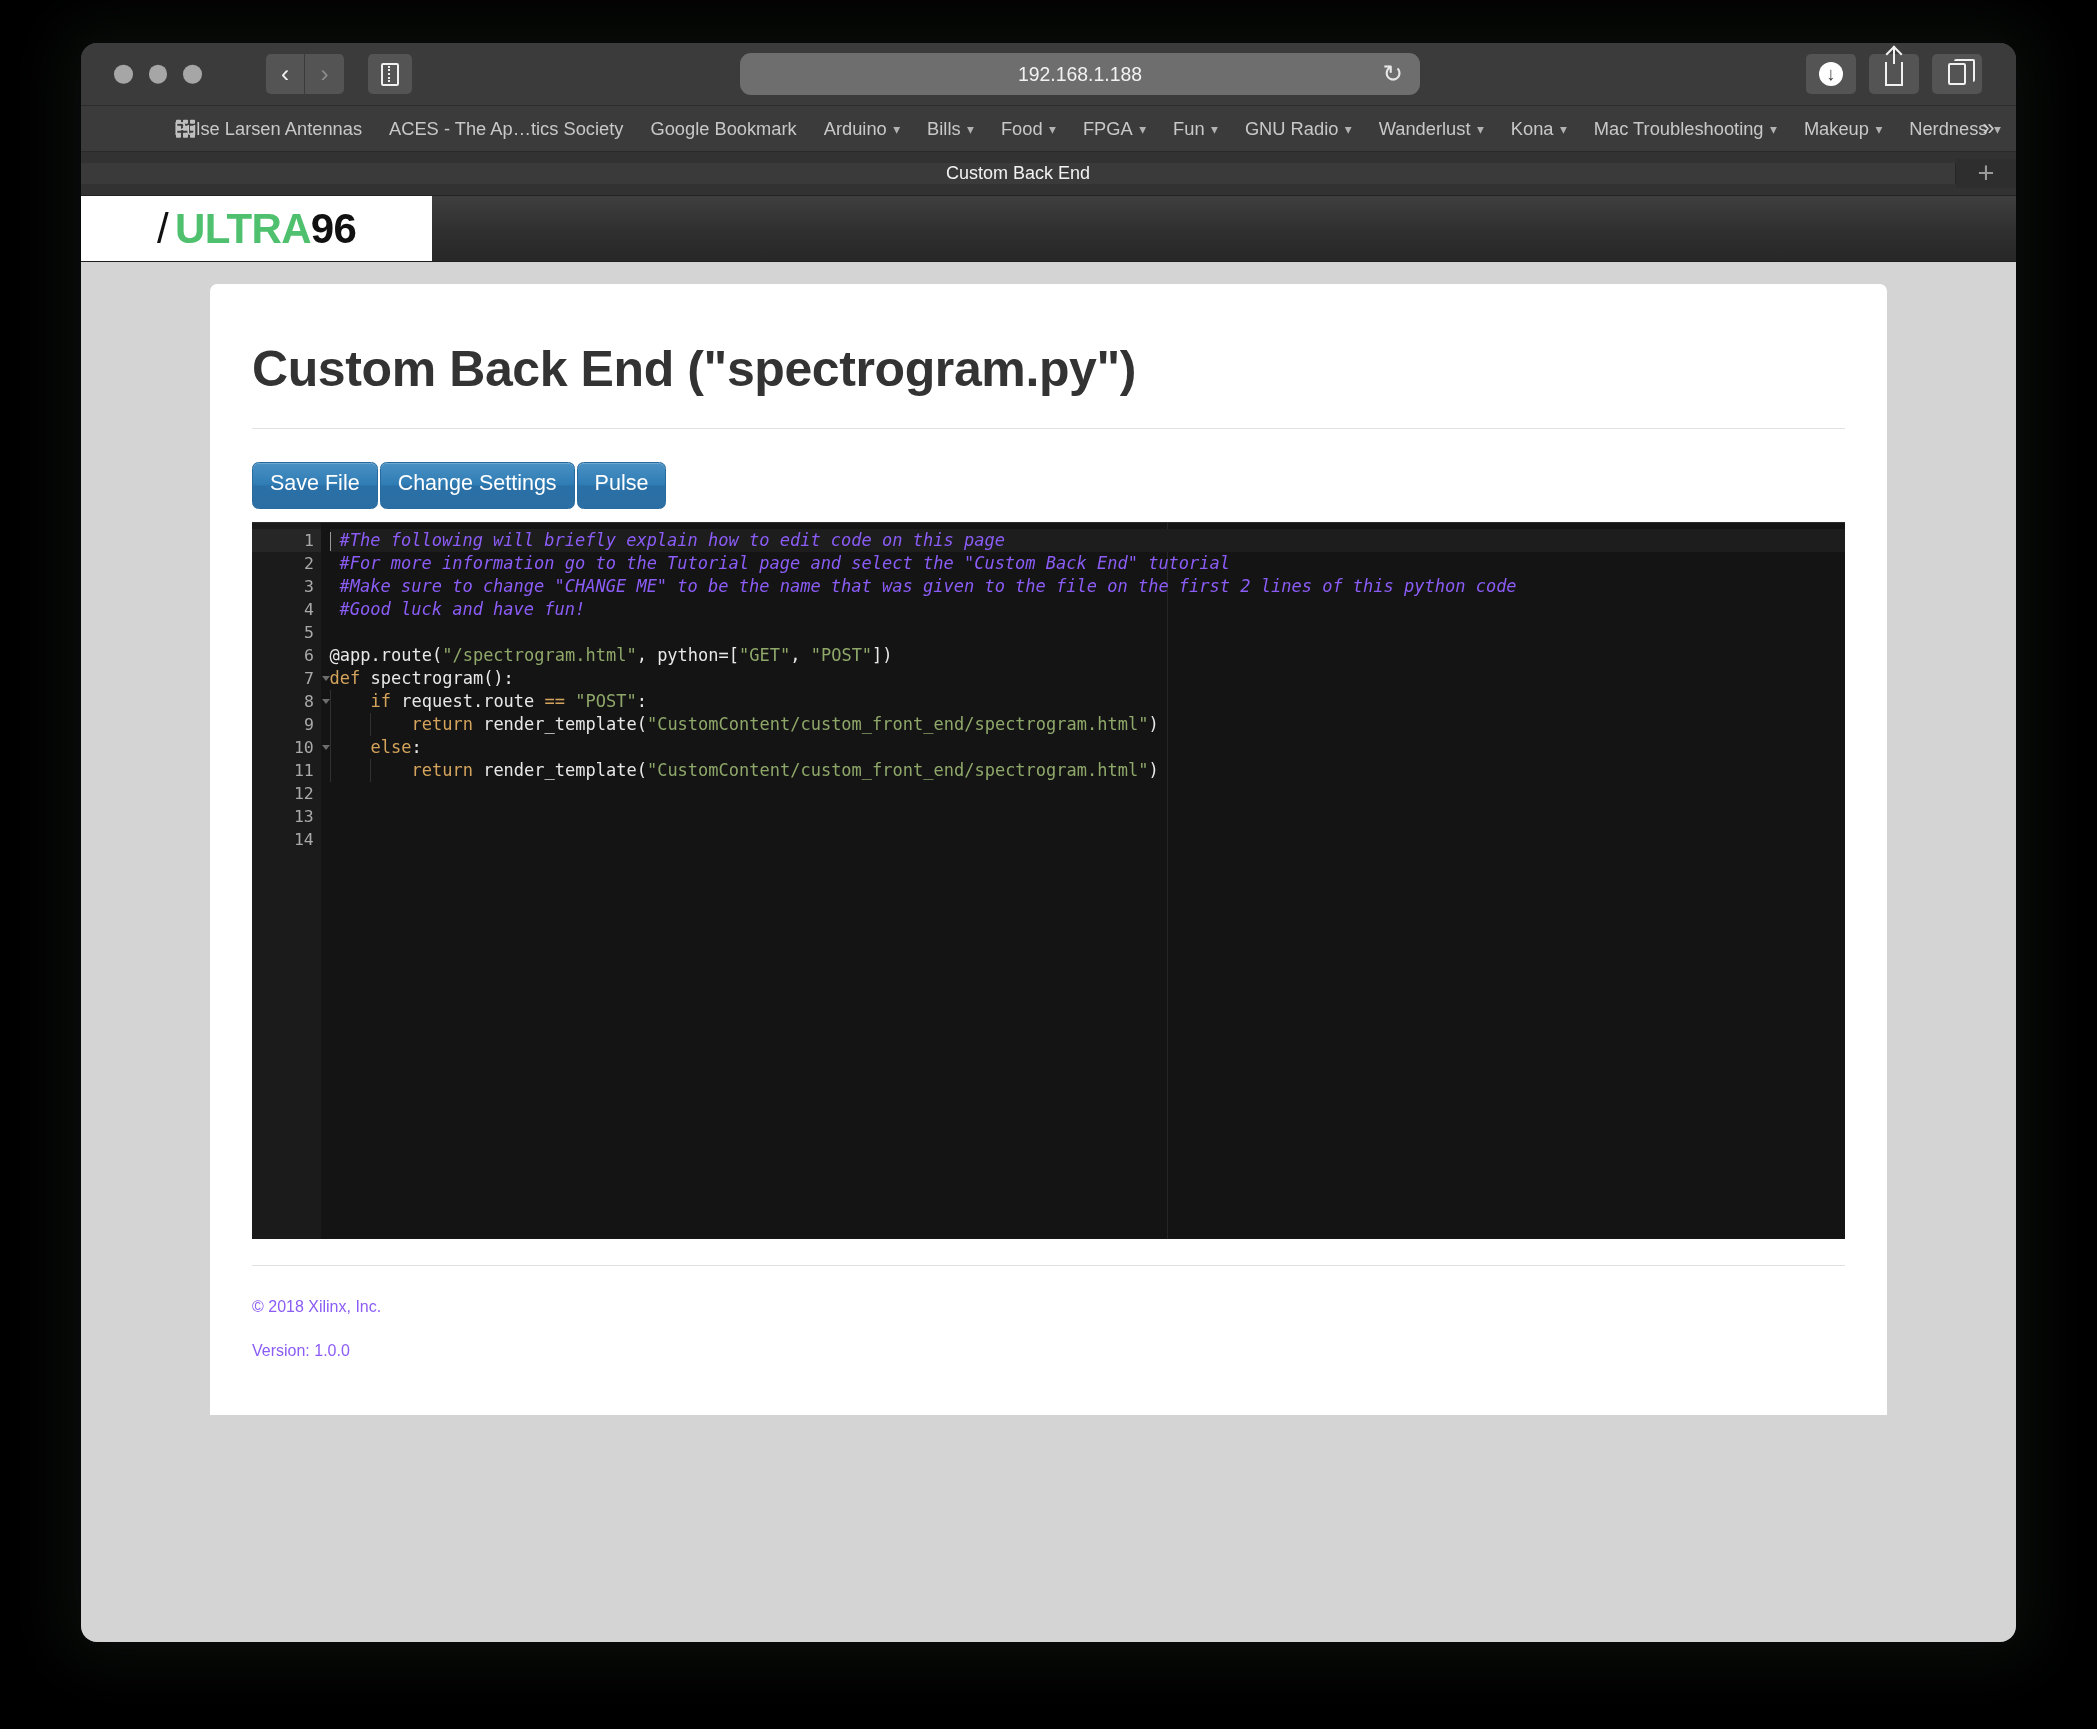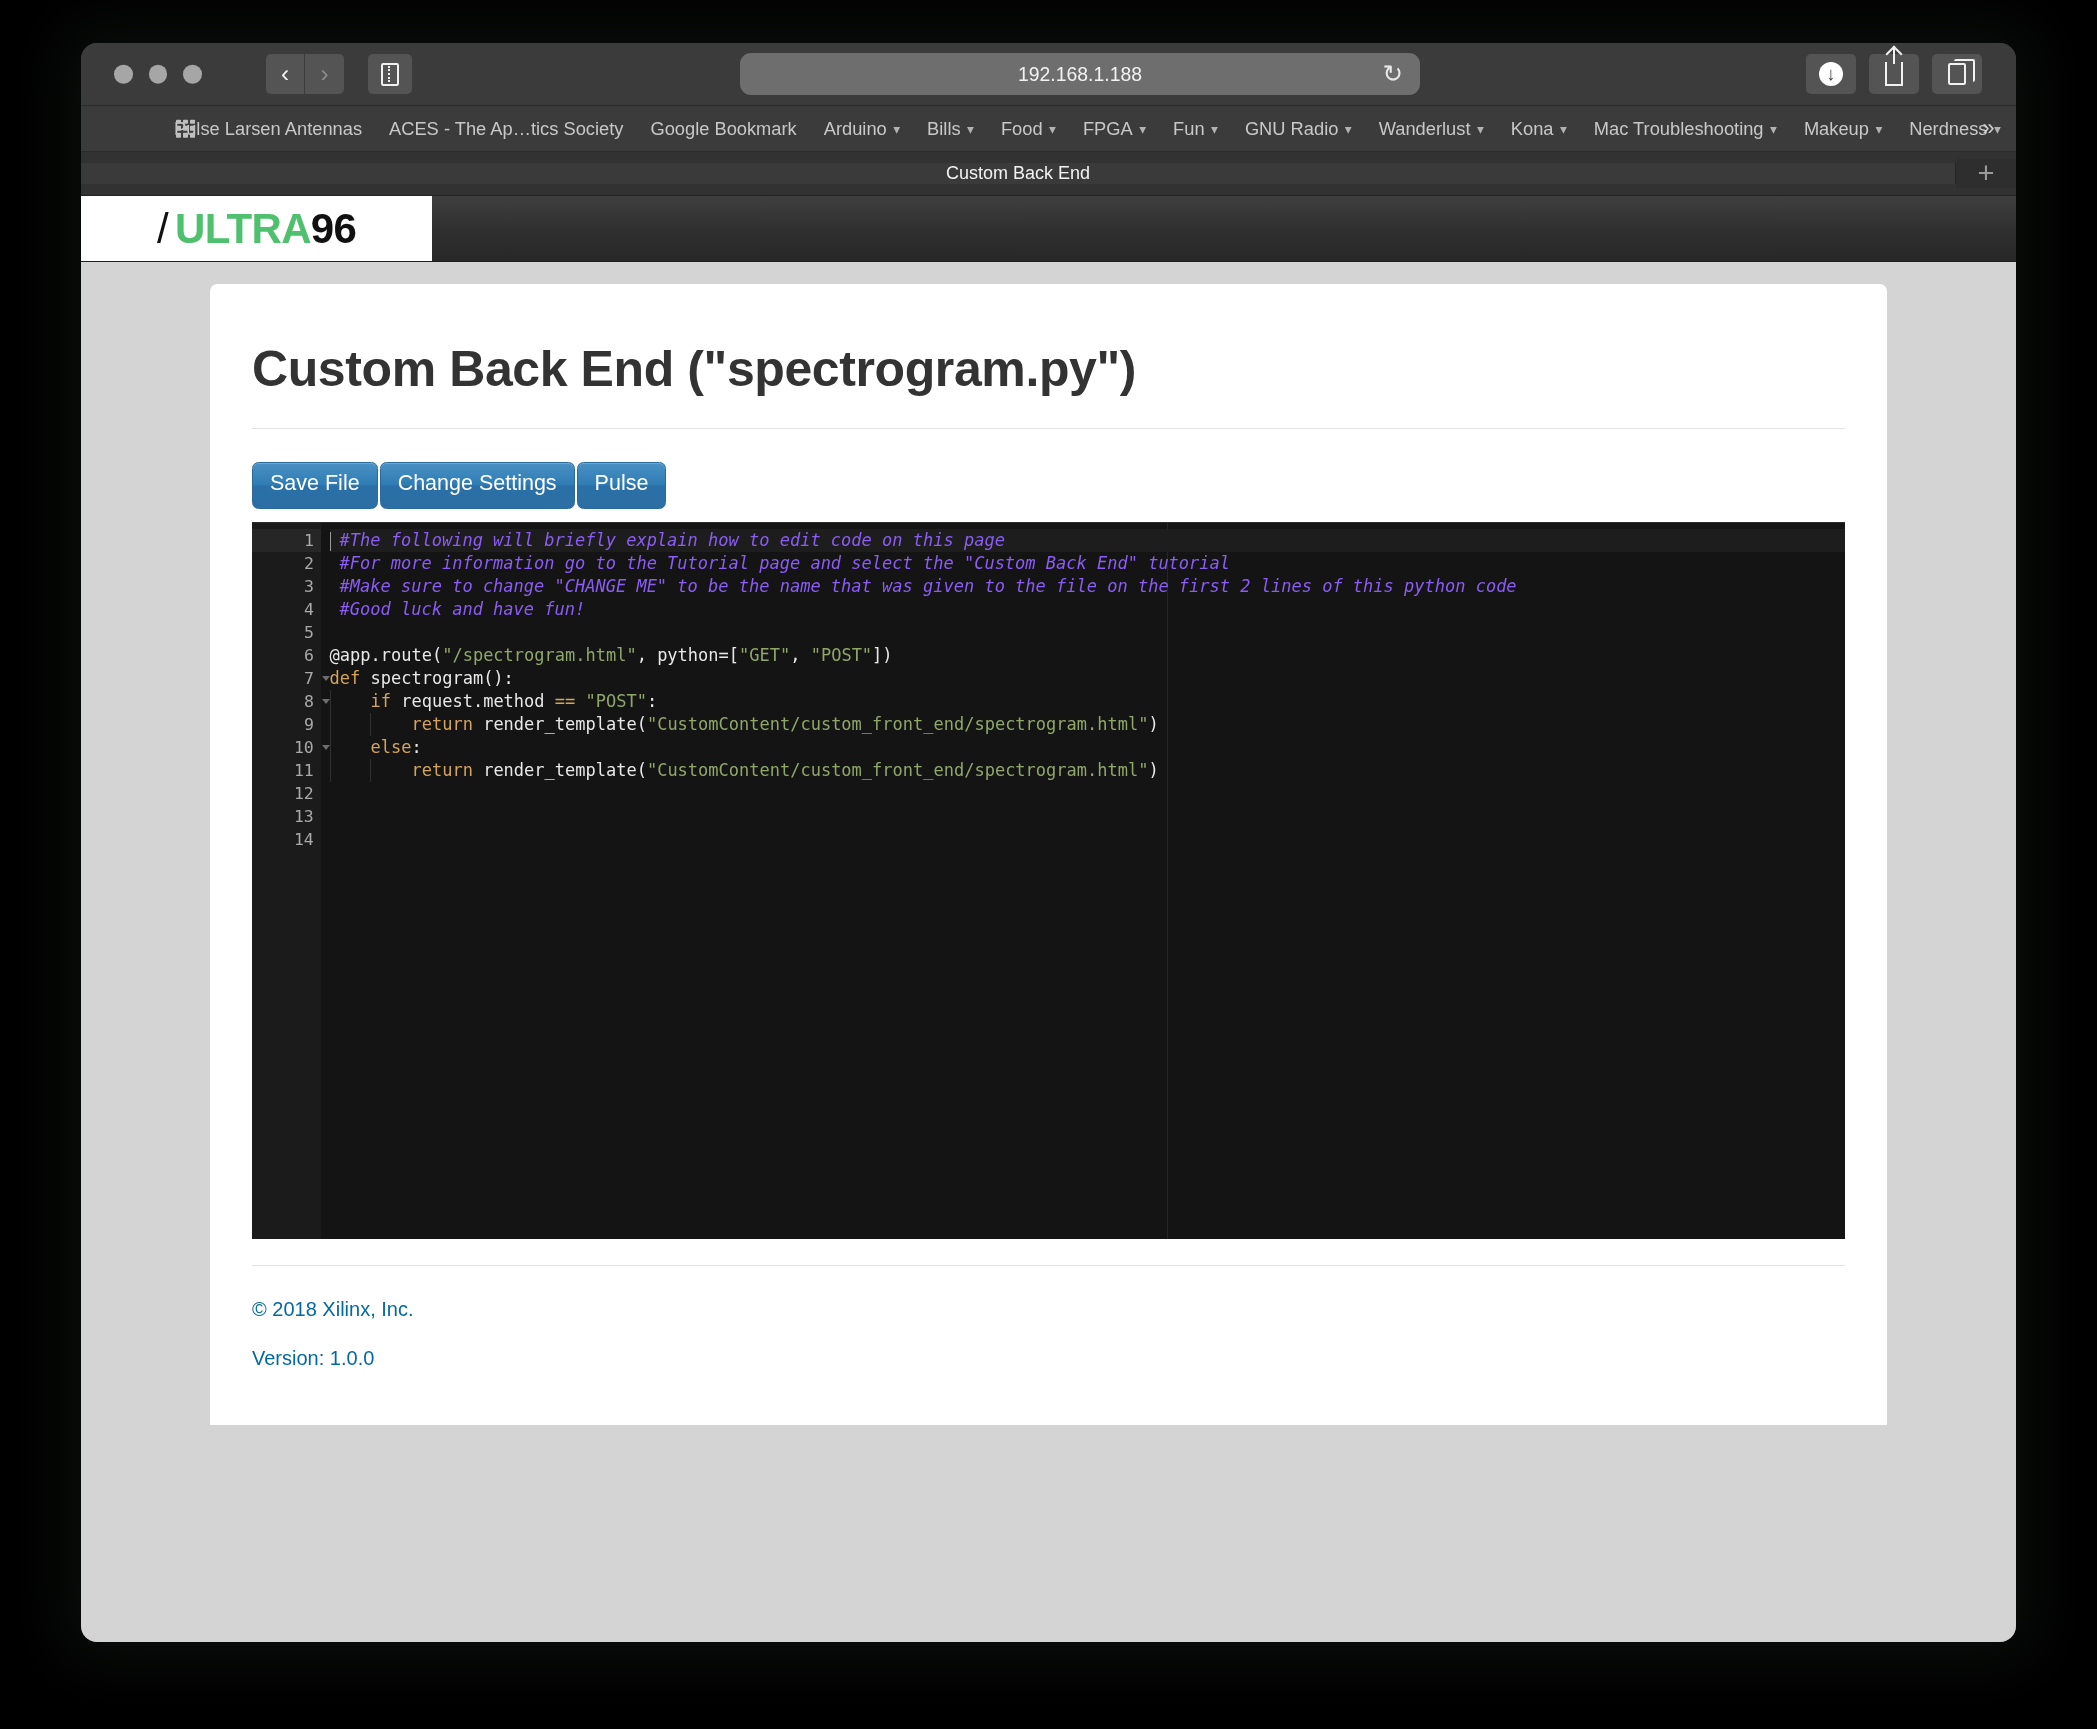--- a/index.html
+++ b/index.html
@@ -235,21 +235,21 @@
   .indentguide {
     position: absolute; top: 0; height: 23px; width: 0.7px; background: #303030;
   }
   .cm { color: #8b5cf6; font-style: italic; padding-left: 10px; }
   .kw { color: #d4a45c; }
   .st { color: #8fa86a; }
   .pl { color: #e8e8e8; }
 
   
   .foot { border-top: 0.7px solid #e2e2e2; margin-top: 26px; padding-top: 32px; }
-  .foot p { font-size: 20px; color: #0369a1; margin-bottom: 26px; }
+  .foot p { font-size: 16px; color: #8b5cf6; margin-bottom: 26px; }
 </style>
 </head>
 <body>
 
 <div class="window">
 
   <div class="toolbar">
     <div class="traffic">
       <span class="light"></span>
       <span class="light"></span>
@@ -394,21 +394,21 @@
             </div>
           <div class="code" id="code">
             <div class="ruler"></div>
           <div class="line active"><span class="caretbar"></span><span class="cm">#The following will briefly explain how to edit code on this page</span></div>
               <div class="line"><span class="cm">#For more information go to the Tutorial page and select the "Custom Back End" tutorial</span></div>
               <div class="line"><span class="cm">#Make sure to change "CHANGE ME" to be the name that was given to the file on the first 2 lines of this python code</span></div>
               <div class="line"><span class="cm">#Good luck and have fun!</span></div>
               <div class="line">&nbsp;</div>
               <div class="line"><span class="pl">@app.route(</span><span class="st">"/spectrogram.html"</span><span class="pl">, python=[</span><span class="st">"GET"</span><span class="pl">, </span><span class="st">"POST"</span><span class="pl">])</span></div>
               <div class="line"><span class="kw">def</span><span class="pl"> spectrogram():</span></div>
-              <div class="line"><span class="pl">    </span><span class="kw">if</span><span class="pl"> request.method </span><span class="kw">==</span><span class="pl"> </span><span class="st">"POST"</span><span class="pl">:</span><span class="indentguide" style="left: 0px;"></span></div>
+              <div class="line"><span class="pl">    </span><span class="kw">if</span><span class="pl"> request.route </span><span class="kw">==</span><span class="pl"> </span><span class="st">"POST"</span><span class="pl">:</span><span class="indentguide" style="left: 0px;"></span></div>
               <div class="line"><span class="pl">        </span><span class="kw">return</span><span class="pl"> render_template(</span><span class="st">"CustomContent/custom_front_end/spectrogram.html"</span><span class="pl">)</span><span class="indentguide" style="left: 0px;"></span><span class="indentguide" style="left: 40px;"></span></div>
               <div class="line"><span class="pl">    </span><span class="kw">else</span><span class="pl">:</span><span class="indentguide" style="left: 0px;"></span></div>
               <div class="line"><span class="pl">        </span><span class="kw">return</span><span class="pl"> render_template(</span><span class="st">"CustomContent/custom_front_end/spectrogram.html"</span><span class="pl">)</span><span class="indentguide" style="left: 0px;"></span><span class="indentguide" style="left: 40px;"></span></div>
               <div class="line">&nbsp;</div>
               <div class="line">&nbsp;</div>
               <div class="line">&nbsp;</div>
             </div>
         </div>
 
         <div class="foot">

